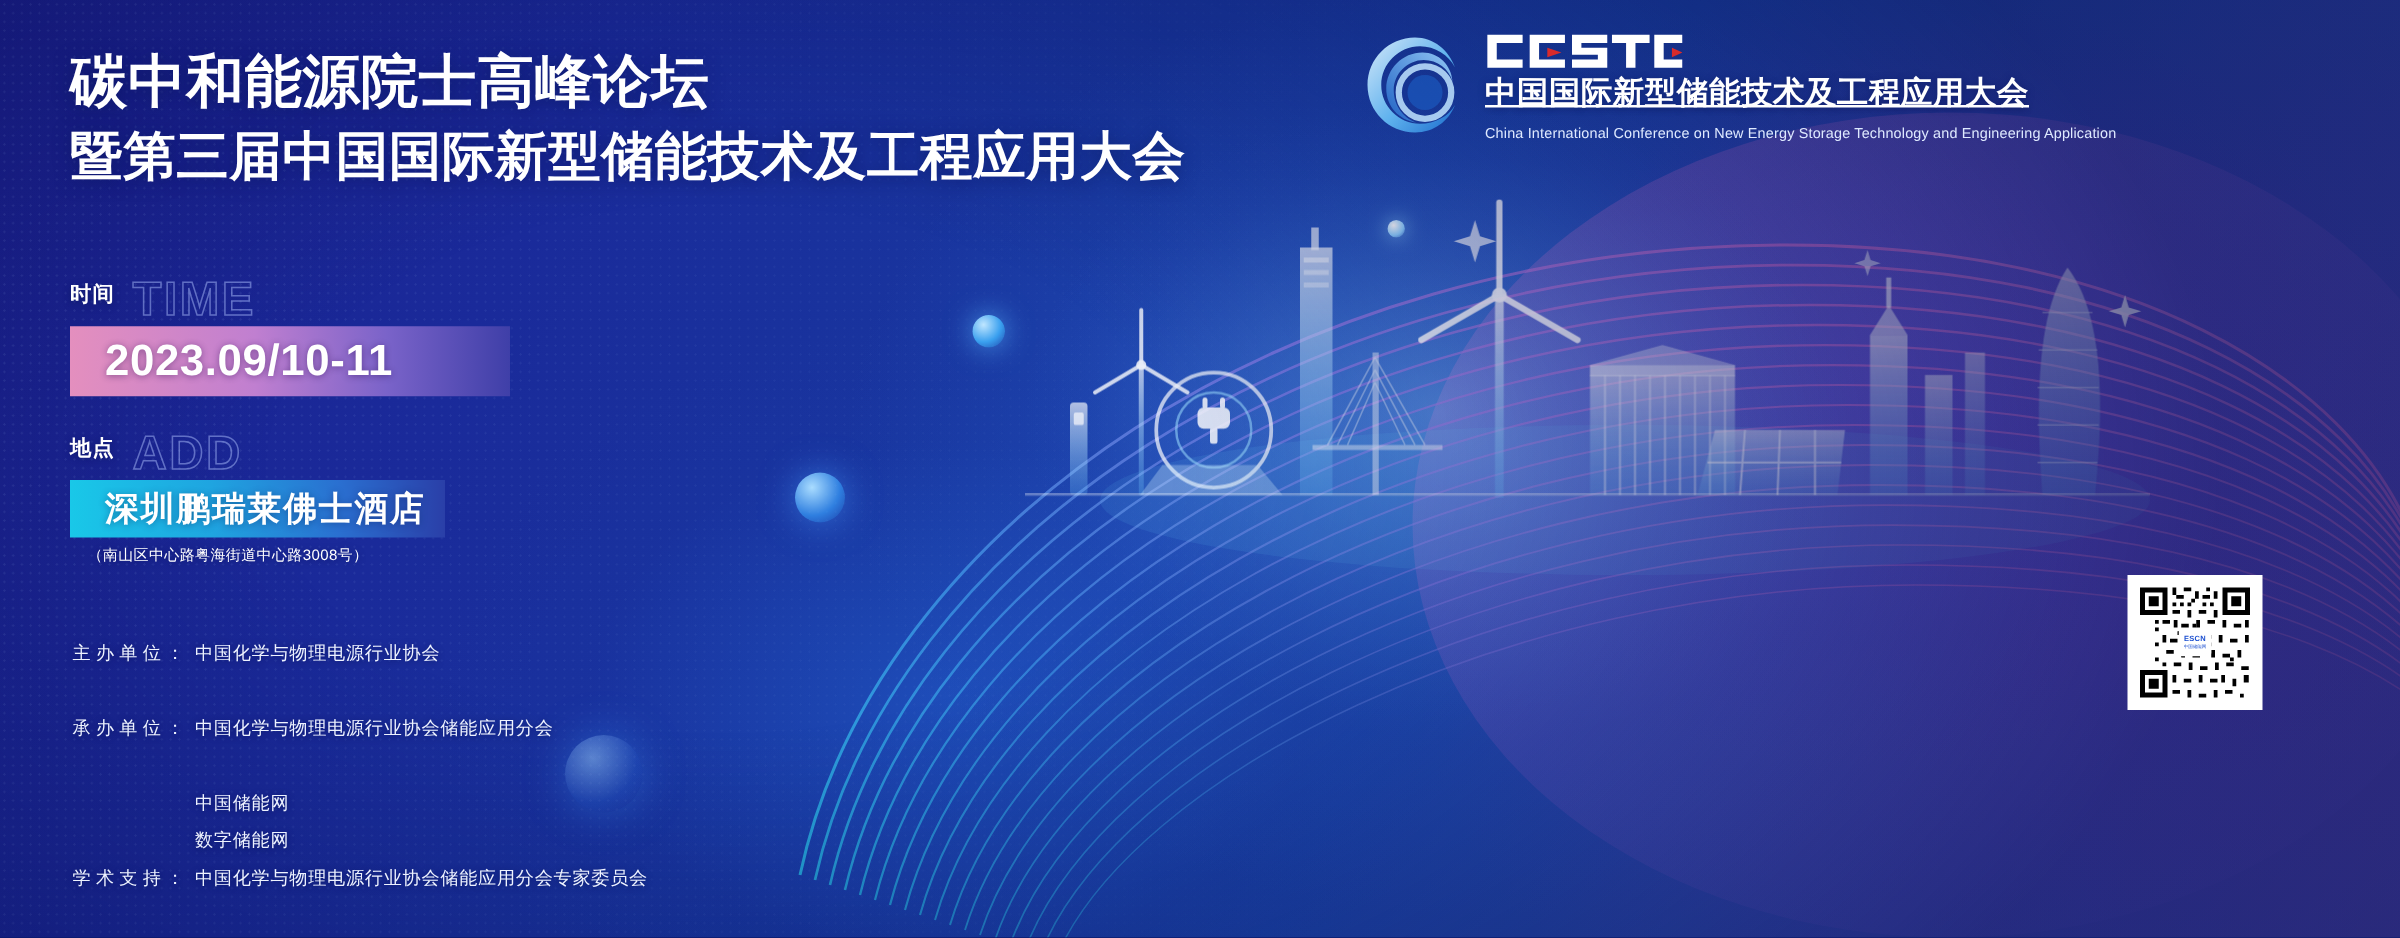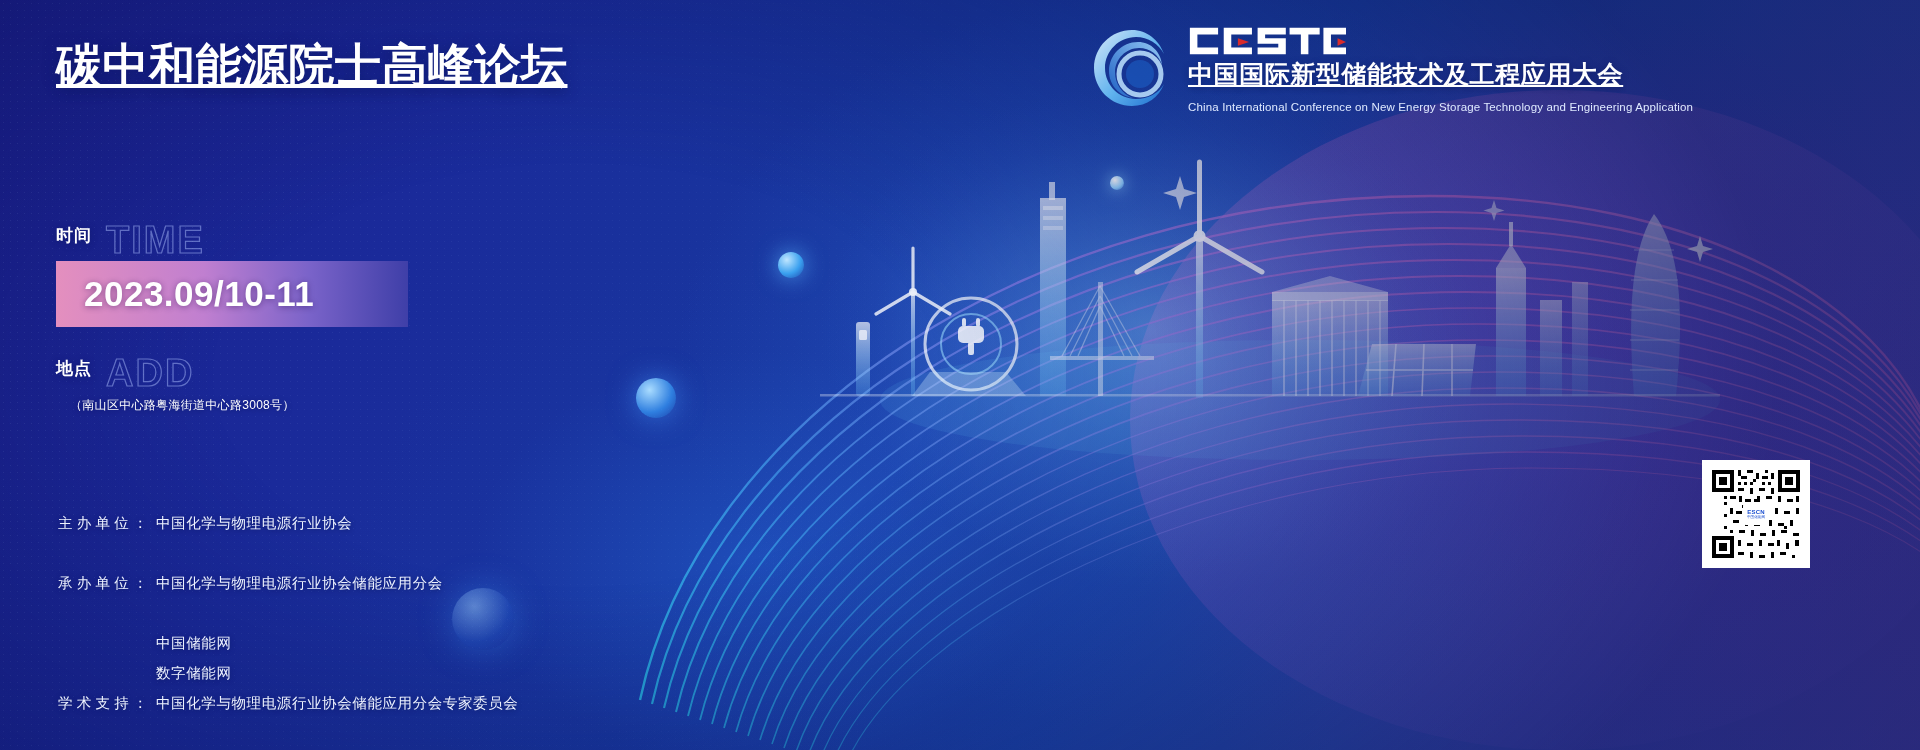--- a/index.html
+++ b/index.html
@@ -39,34 +39,33 @@
   .orb-d{left:1110px;top:176px;width:14px;height:14px;
     background:radial-gradient(circle at 35% 30%, #ffffff, #8fd0ff 60%, rgba(80,170,255,.1) 100%);
     box-shadow:0 0 16px rgba(150,215,255,.9);}
 
   
   .headline{position:absolute;left:56px;top:38px;width:1000px;}
   .h-l1,.h-l2{
     color:#fff;font-weight:bold;letter-spacing:.5px;line-height:1.18;
     text-shadow:0 2px 14px rgba(10,20,90,.55);
     font-family:"Liberation Sans","DejaVu Sans",sans-serif;
-    text-decoration:underline;
   }
   .h-l1{font-size:46px;}
   .h-l2{font-size:42px;margin-top:8px;}
 
   
   .info{position:absolute;left:56px;top:224px;width:430px;}
   .lbl-row{position:relative;height:34px;margin-bottom:2px;}
   .lbl-cn{position:absolute;left:0;top:0;color:#fff;font-size:17px;font-weight:bold;letter-spacing:1px;z-index:2;
     text-shadow:0 1px 6px rgba(10,20,90,.6);}
   .lbl-en{position:absolute;left:50px;top:-5px;font-size:38px;font-weight:bold;letter-spacing:2px;
     color:transparent;-webkit-text-stroke:1.2px rgba(175,195,255,.48);z-index:1;
     font-family:"Liberation Sans","DejaVu Sans",sans-serif;}
-  .bar{position:relative;height:66px;display:flex;align-items:center;padding-left:28px;margin-top:3px;}
+  .bar{position:relative;height:56px;display:flex;align-items:center;padding-left:28px;margin-top:3px;}
   .bar-time{width:352px;background:linear-gradient(90deg,#e48fbe 0%,#c07fd0 42%,#7a63c9 72%,#3f3fa8 100%);}
   .bar-time .val{font-size:35px;font-weight:bold;color:#fff;letter-spacing:.5px;
     text-shadow:0 1px 6px rgba(40,10,80,.45);}
   .bar-place{width:300px;height:46px;background:linear-gradient(90deg,#19c8e8 0%,#1fa4e0 38%,#2a6fd0 72%,#2a3fa8 100%);}
   .bar-place .val{font-size:27px;font-weight:bold;color:#fff;letter-spacing:1.5px;
     text-shadow:0 1px 6px rgba(10,40,100,.45);}
   .addr{margin-top:6px;padding-left:14px;color:#fff;font-size:12px;letter-spacing:.3px;
     text-shadow:0 1px 5px rgba(10,20,90,.6);}
   .gap{height:30px;}
 
@@ -267,37 +266,41 @@
 
   <div class="orb orb-a"></div>
   <div class="orb orb-b"></div>
   <div class="orb orb-c"></div>
   <div class="orb orb-d"></div>
   <div class="dots"></div>
   <div class="vignette"></div>
 
   <div class="headline">
     <div class="h-l1">碳中和能源院士高峰论坛</div>
+    <div class="h-l2">暨第三届中国国际新型储能技术及工程应用大会</div>
   </div>
 
   <div class="info">
 
     <div class="lbl-row">
       <span class="lbl-en">TIME</span>
       <span class="lbl-cn">时间</span>
     </div>
     <div class="bar bar-time">
       <span class="val">2023.09/10-11</span>
     </div>
 
     <div class="gap"></div>
 
     <div class="lbl-row">
       <span class="lbl-en">ADD</span>
       <span class="lbl-cn">地点</span>
+    </div>
+    <div class="bar bar-place">
+      <span class="val">深圳鹏瑞莱佛士酒店</span>
     </div>
     <div class="addr">（南山区中心路粤海街道中心路3008号）</div>
   </div>
 
   <div class="orgs">
     <div class="org-row">
       <span class="org-key">主办单位：</span>
       <span class="org-val">中国化学与物理电源行业协会</span>
     </div>
 

